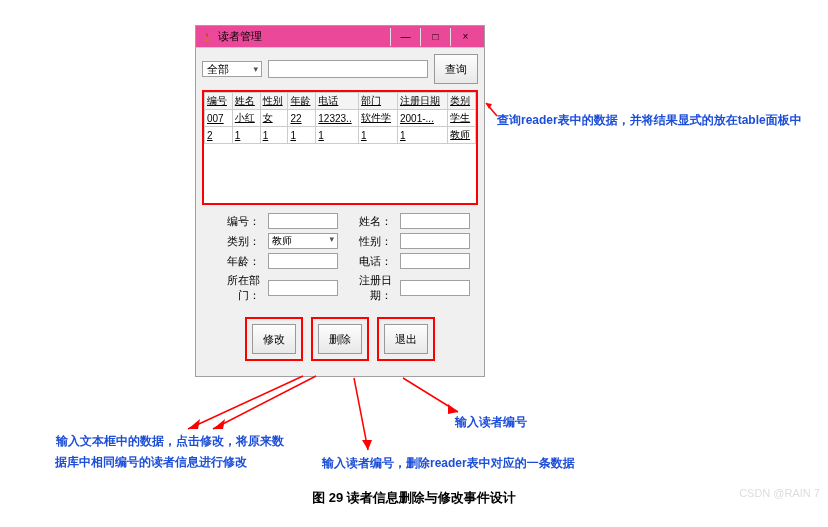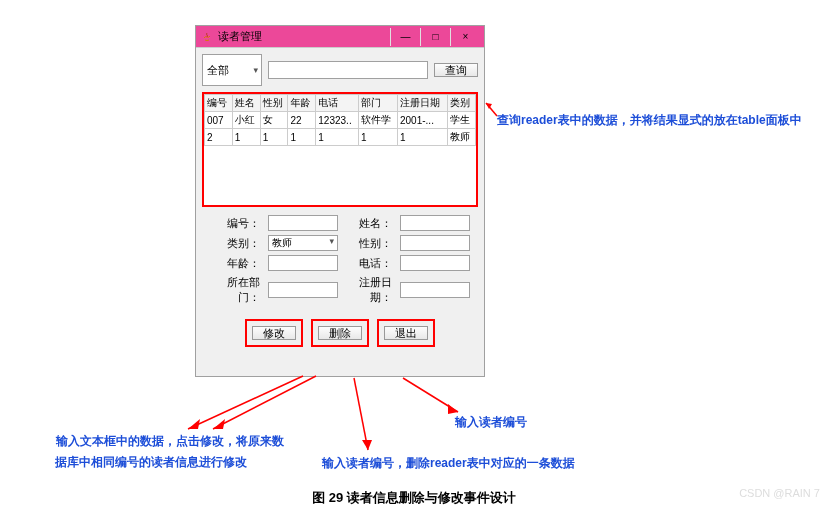--- a/index.html
+++ b/index.html
@@ -4,26 +4,26 @@
   <style>
     * { box-sizing: border-box; margin: 0; padding: 0; }
     body { font-family: "Microsoft YaHei", SimSun, Arial, sans-serif; font-size: 11px; background: #fff; width: 828px; height: 527px; position: relative; }
     .window { position: absolute; left: 195px; top: 25px; width: 290px; height: 352px; background: #f0f0f0; border: 1px solid #a0a0a0; }
     .titlebar { height: 22px; background: #ec4899; border-bottom: 1px solid #ccc; display: flex; align-items: center; padding: 0 4px; }
     .titlebar-icon { width: 14px; height: 14px; display: inline-flex; align-items: center; justify-content: center; margin-right: 4px; }
     .title-text { font-size: 11px; flex: 1; }
     .winbtns { display: flex; gap: 0; }
     .winbtn { width: 30px; height: 18px; display: flex; align-items: center; justify-content: center; font-size: 10px; border-left: 1px solid #e0e0e0; }
     .topbar { display: flex; padding: 6px; gap: 6px; align-items: center; }
-    .select { flex: 0 0 60px; height: 32px; background: #fff; border: 1px solid #a0a0a0; display: flex; align-items: center; padding: 0 4px; font-size: 11px; position: relative; }
+    .select { flex: 0 0 60px; height: 16px; background: #fff; border: 1px solid #a0a0a0; display: flex; align-items: center; padding: 0 4px; font-size: 11px; position: relative; }
     .select::after { content: "▾"; position: absolute; right: 3px; color: #555; font-size: 9px; }
     .input { flex: 1; height: 18px; background: #fff; border: 1px solid #a0a0a0; padding: 0 3px; font-size: 11px; }
-    .btn { height: 14px; padding: 0 10px; background: linear-gradient(#fdfdfd,#e8e8e8); border: 1px solid #999; font-size: 11px; display: inline-flex; align-items: center; justify-content: center; }
+    .btn { height: 30px; padding: 0 10px; background: linear-gradient(#fdfdfd,#e8e8e8); border: 1px solid #999; font-size: 11px; display: inline-flex; align-items: center; justify-content: center; }
     .tablewrap { margin: 0 6px; border: 2px solid red; height: 115px; background: #fff; }
-    table { width: 100%; border-collapse: collapse; font-size: 10px; }
+    table { width: 100%; border-collapse: collapse; font-size: 10px; text-decoration: underline; }
     th, td { border: 1px solid #ccc; padding: 1px 2px; text-align: left; height: 14px; white-space: nowrap; overflow: hidden; }
     th { background: #f4f4f4; font-weight: normal; }
     .form { padding: 8px 18px 4px; display: grid; grid-template-columns: 46px 70px 46px 70px; gap: 4px 8px; align-items: center; }
     .form-label { text-align: right; font-size: 11px; }
     .form-input { height: 16px; background: #fff; border: 1px solid #a0a0a0; font-size: 10px; position: relative; }
     .form-input.sel::after { content: "▾"; position: absolute; right: 3px; color: #555; font-size: 9px; }
     .actions { display: flex; justify-content: center; gap: 8px; padding: 10px 0 8px; }
     .actbox { border: 2px solid red; padding: 5px; }
     .annot { position: absolute; color: #1d4ed8; font-size: 12px; font-weight: bold; }
     .caption { position: absolute; left: 0; right: 0; bottom: 20px; text-align: center; font-size: 13px; font-weight: bold; color: #000; }

